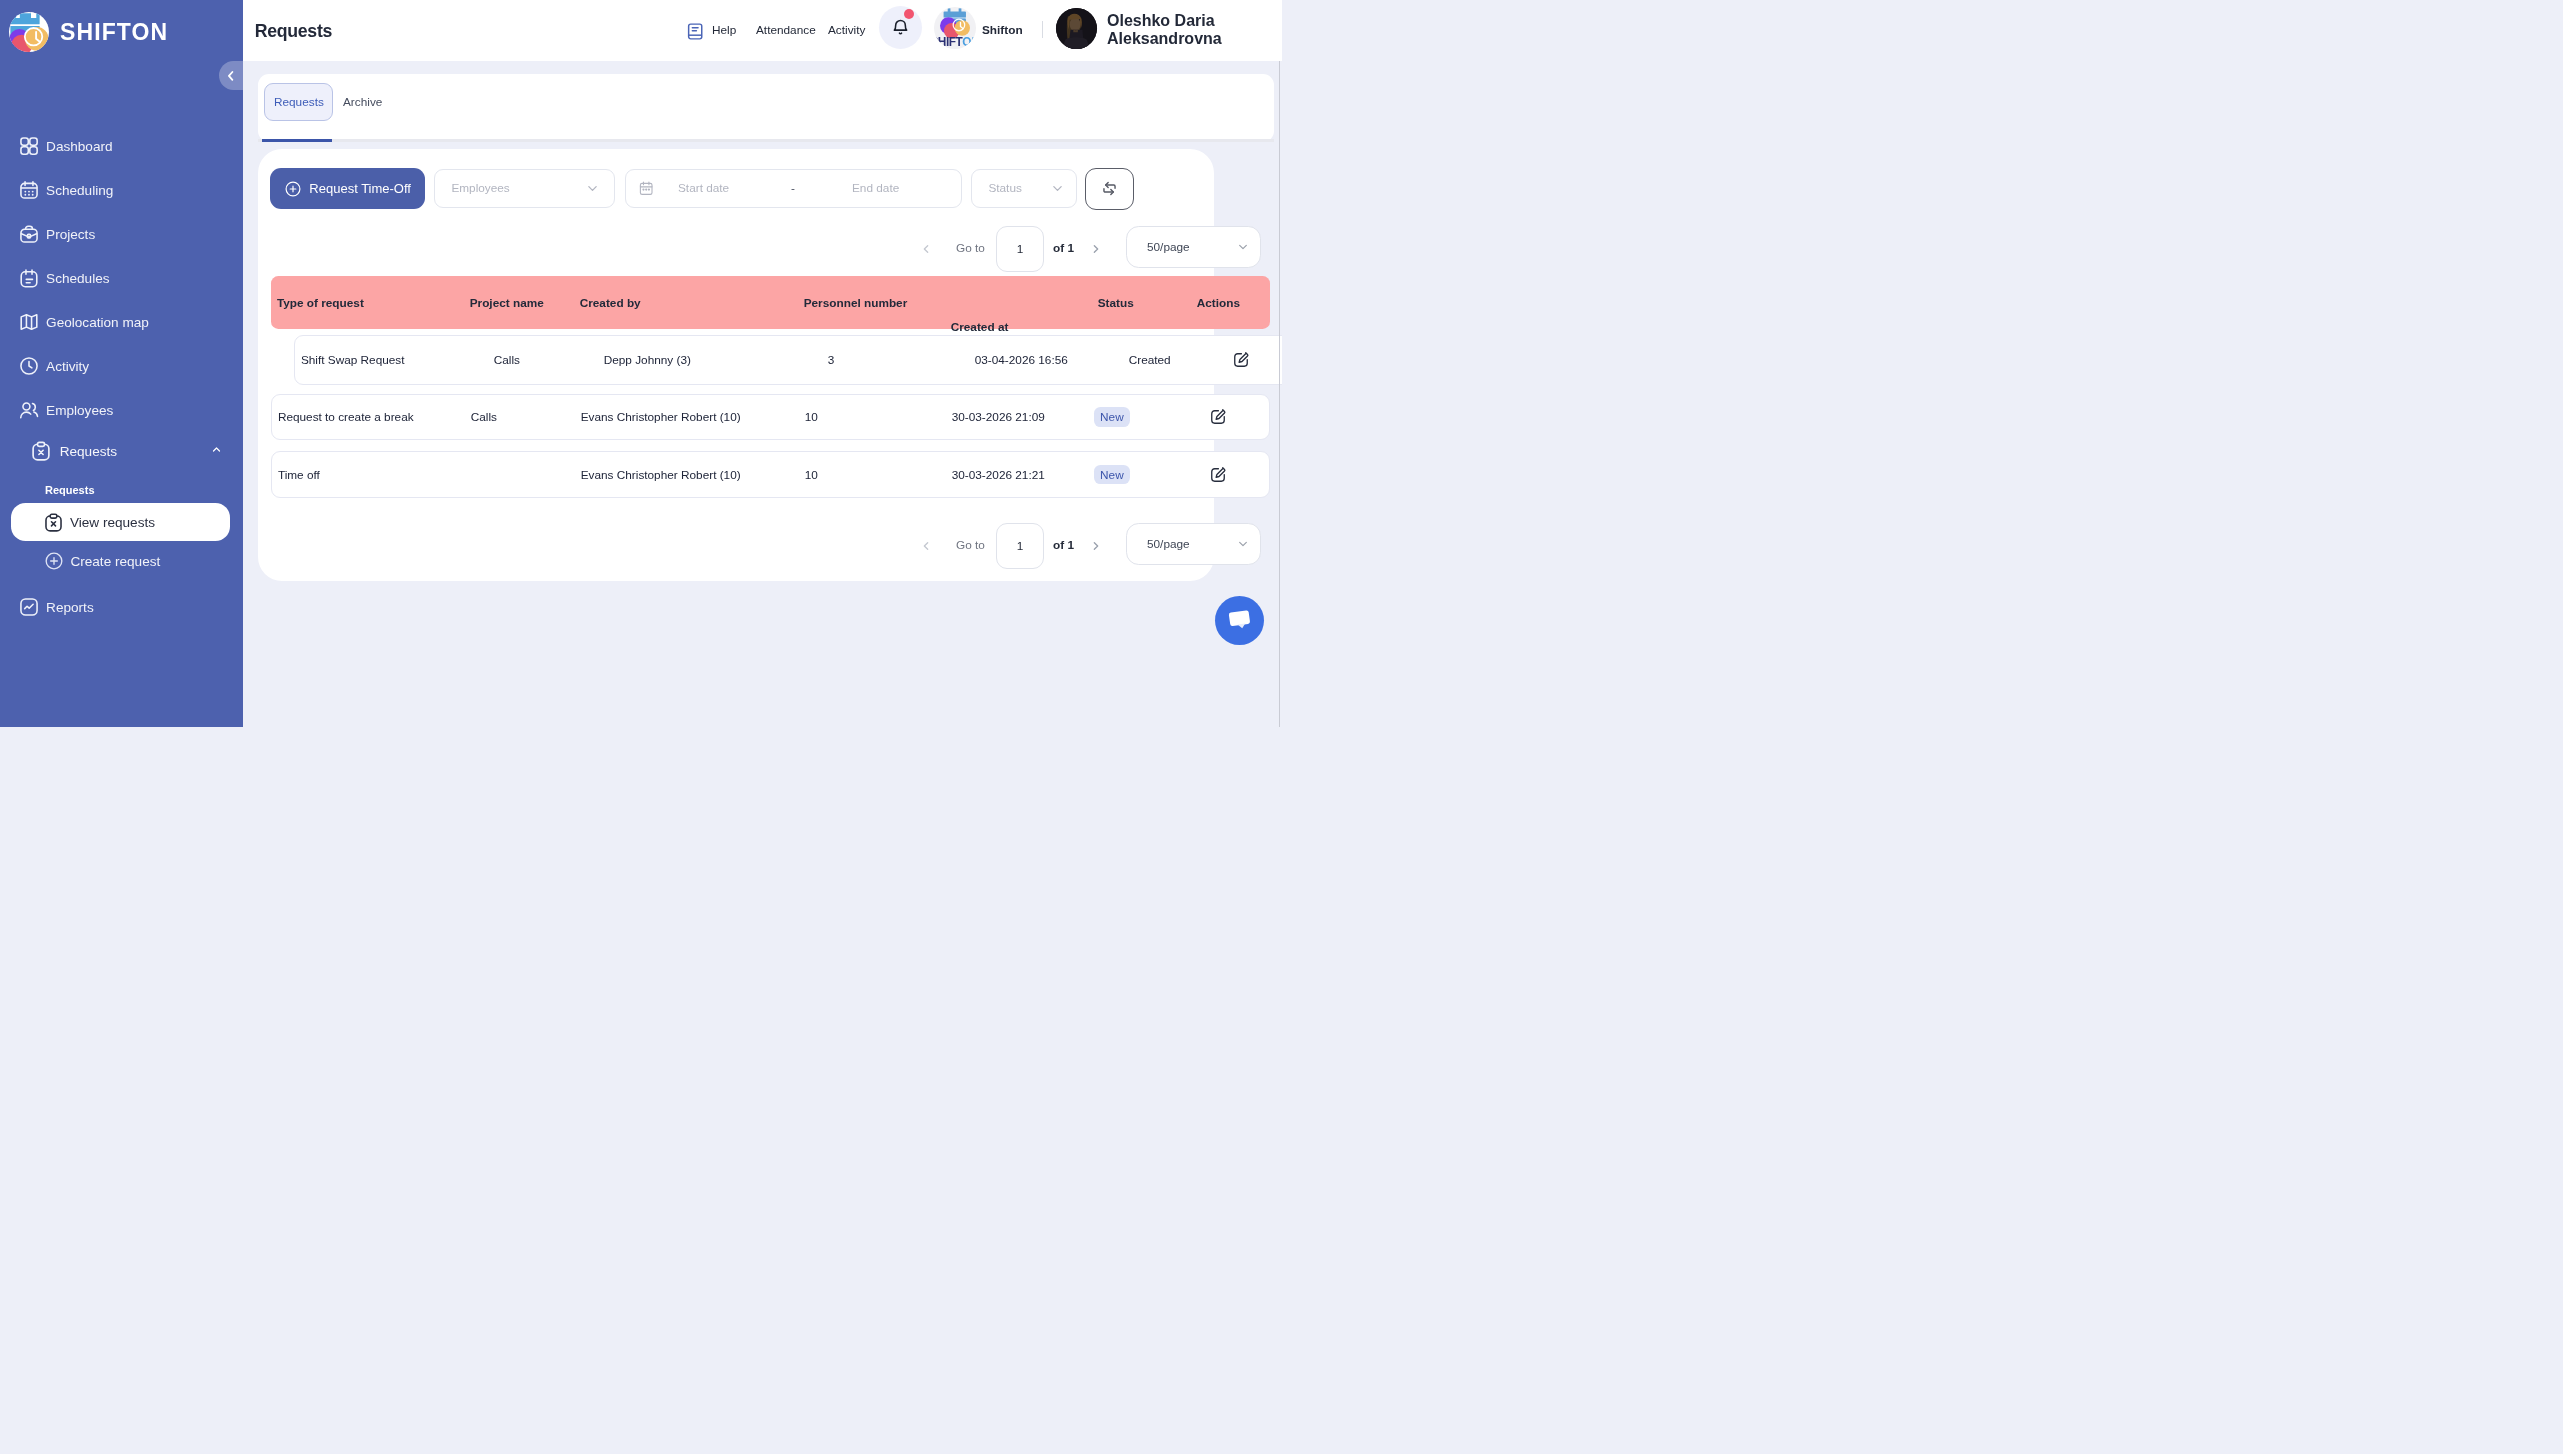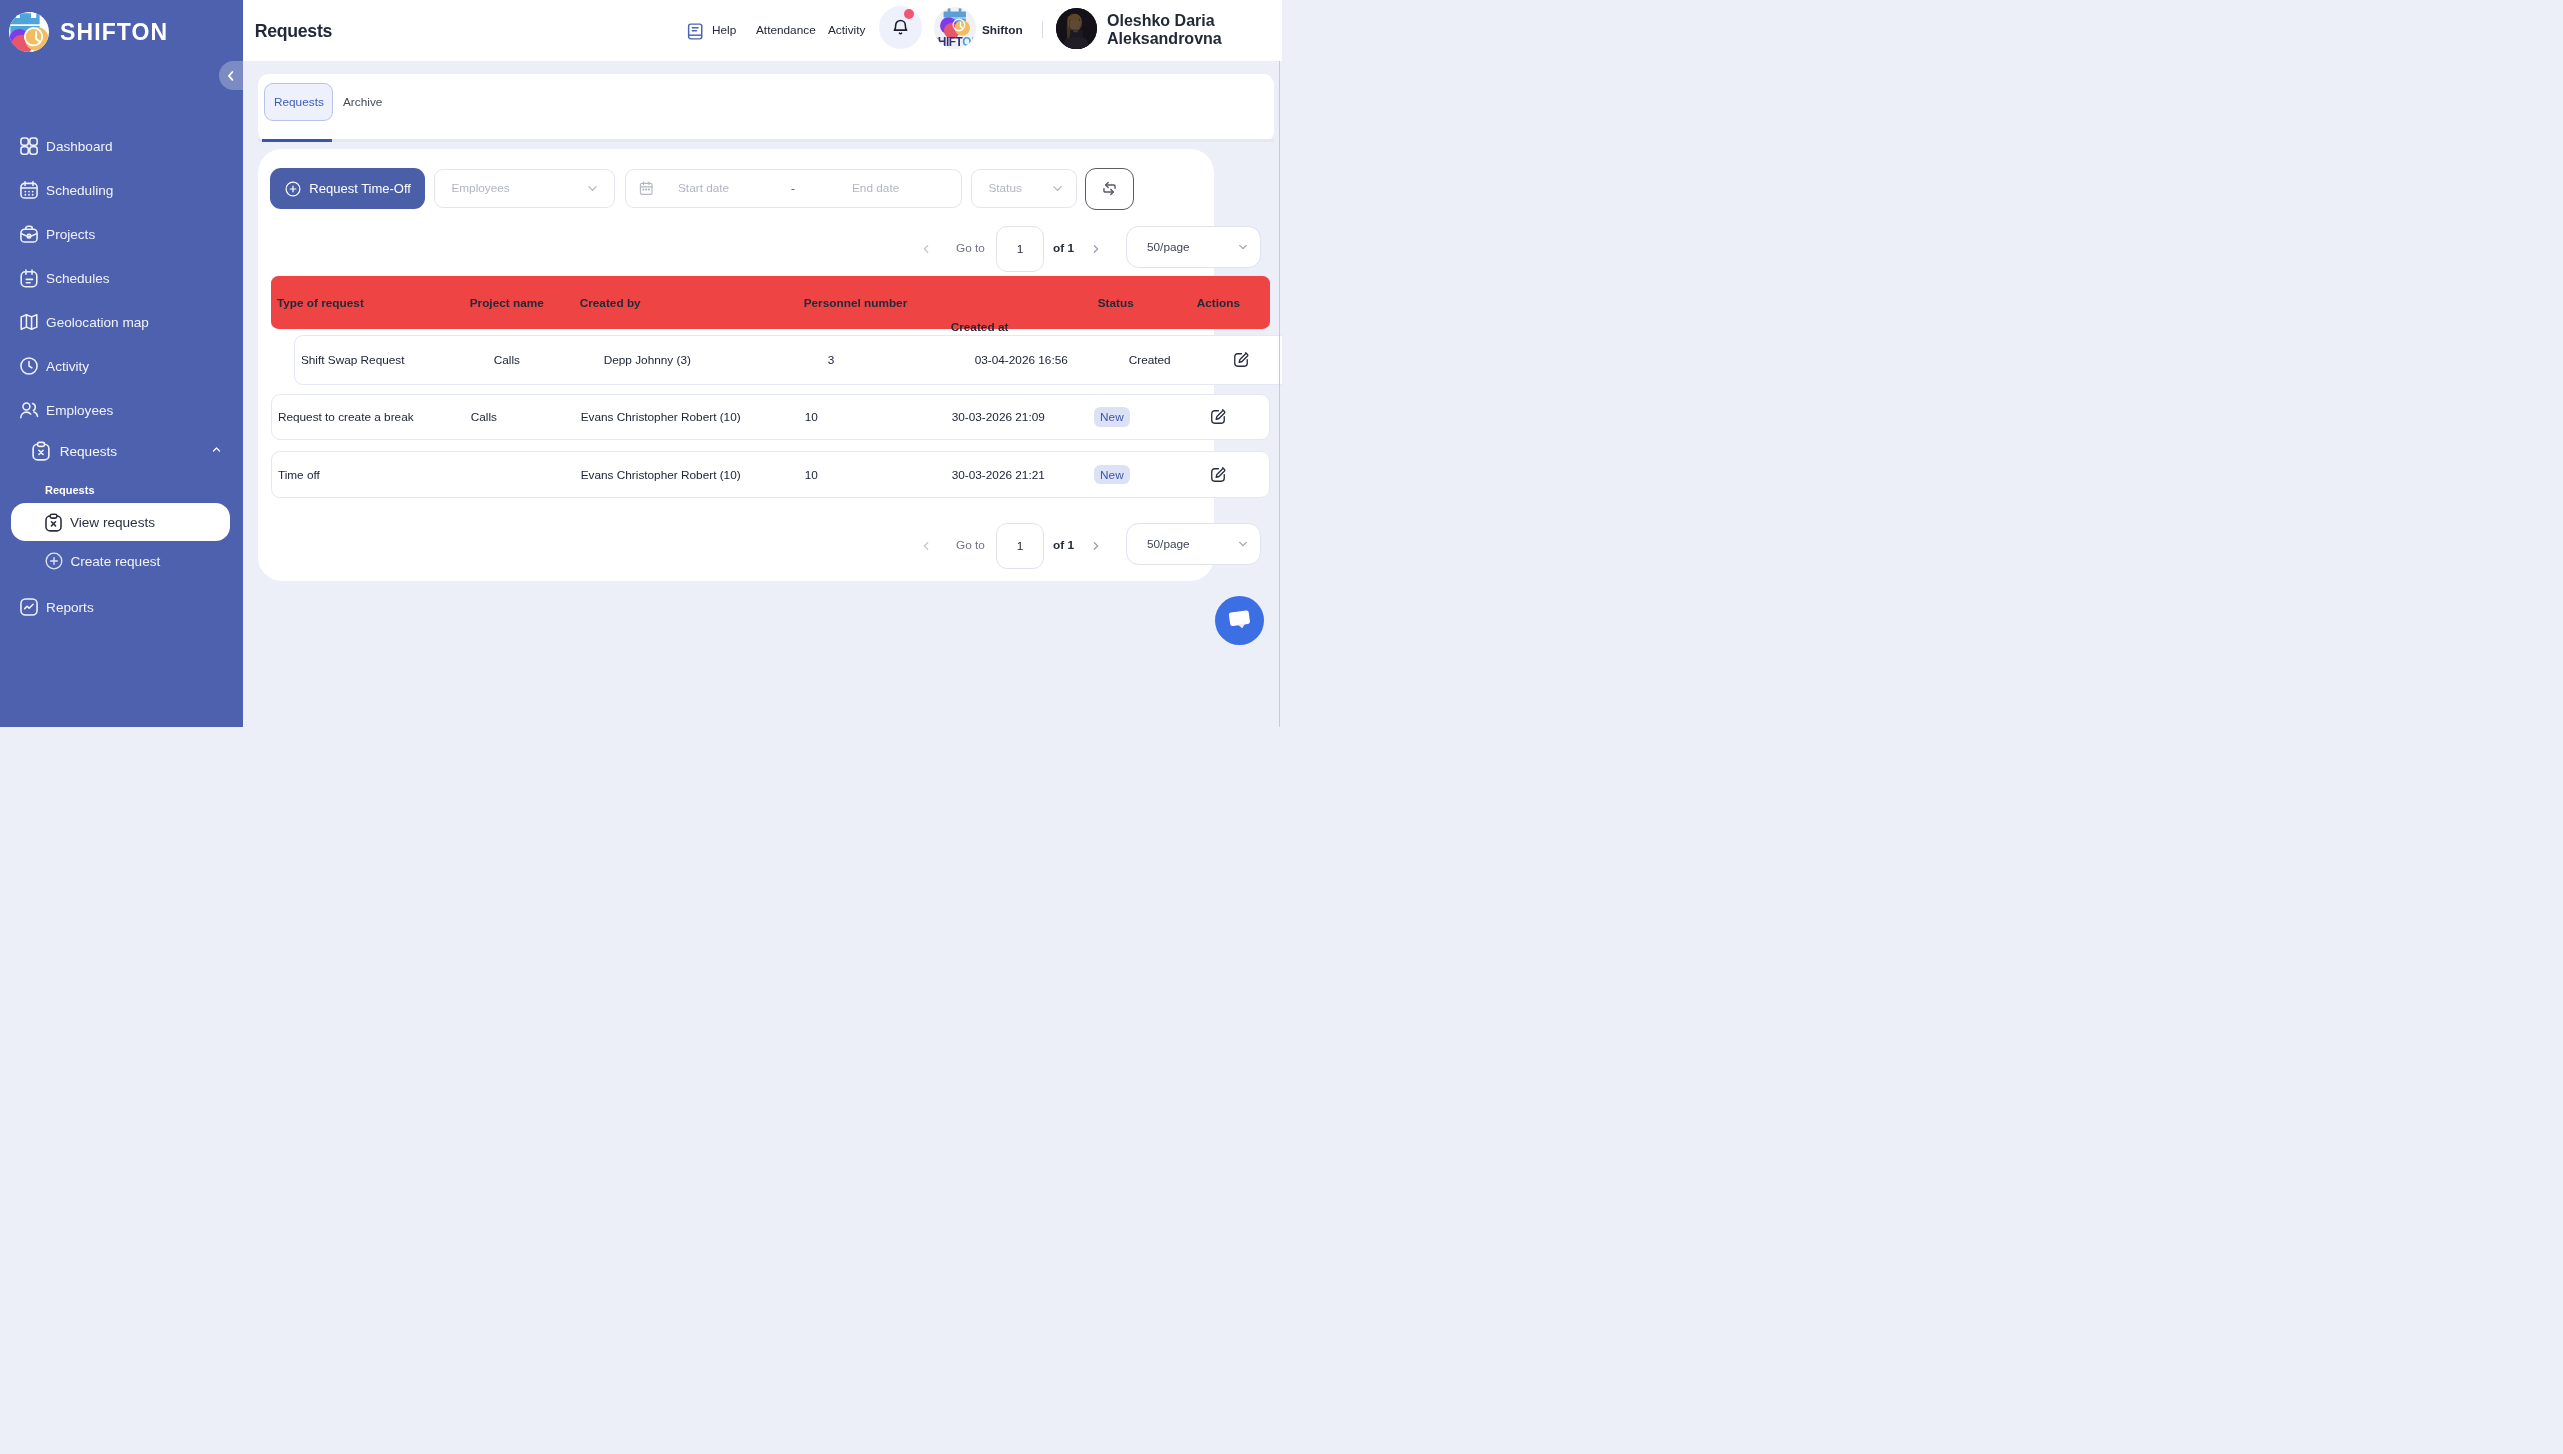--- a/index.html
+++ b/index.html
@@ -36,21 +36,21 @@
   .tab-ind { position:absolute; left:4.1px; bottom:0; width:70px; height:2.3px; background:#3b55a9; }
 
   .btn-main { position:absolute; left:12px; top:19px; width:155px; height:41px; background:#4b5fa9; border-radius:11px; color:#fff; font-size:13px; display:flex; align-items:center; justify-content:center; }
   .sel { position:absolute; top:19.5px; height:39px; border:0.9px solid #e3e6ee; border-radius:9px; display:flex; align-items:center; color:#b2b5c0; font-size:11.8px; background:#fff; }
   .chev-d { width:11px; height:11px; }
 
   .pg { position:absolute; width:100%; height:0; }
   .pg-txt { position:absolute; font-size:11.8px; }
   .pg-box { position:absolute; border:0.9px solid #e0e3eb; border-radius:11px; background:#fff; display:flex; align-items:center; justify-content:center; color:#262c3a; font-size:11.8px; }
 
-  .thead { position:absolute; left:12.7px; top:127px; width:999px; height:53px; background:#ef4444; border-radius:7.3px; }
+  .thead { position:absolute; left:12.7px; top:127px; width:999px; height:53px; background:#fca5a5; border-radius:7.3px; }
   .th { position:absolute; top:0; height:53px; display:flex; align-items:center; font-weight:bold; font-size:11.8px; color:#232a3a; }
   .row { position:absolute; left:12.7px; width:999px; height:50px; background:#fff; border:0.9px solid #e5e7f2; border-radius:9px; }
   .td { position:absolute; top:0; height:100%; display:flex; align-items:center; font-size:11.8px; color:#20263a; }
   .badge { background:#dce2f6; color:#3d56ab; font-size:11.8px; border-radius:6.4px; padding:2.7px 6.4px; }
 
   .chat { position:absolute; left:972px; top:535px; width:49px; height:49px; border-radius:50%; background:#3c6fe3; display:flex; align-items:center; justify-content:center; }
   .scroll-line { position:absolute; left:1036px; top:0; width:0.9px; height:666px; background:#c9cbd4; }
 </style>
 </head>
 <body>

